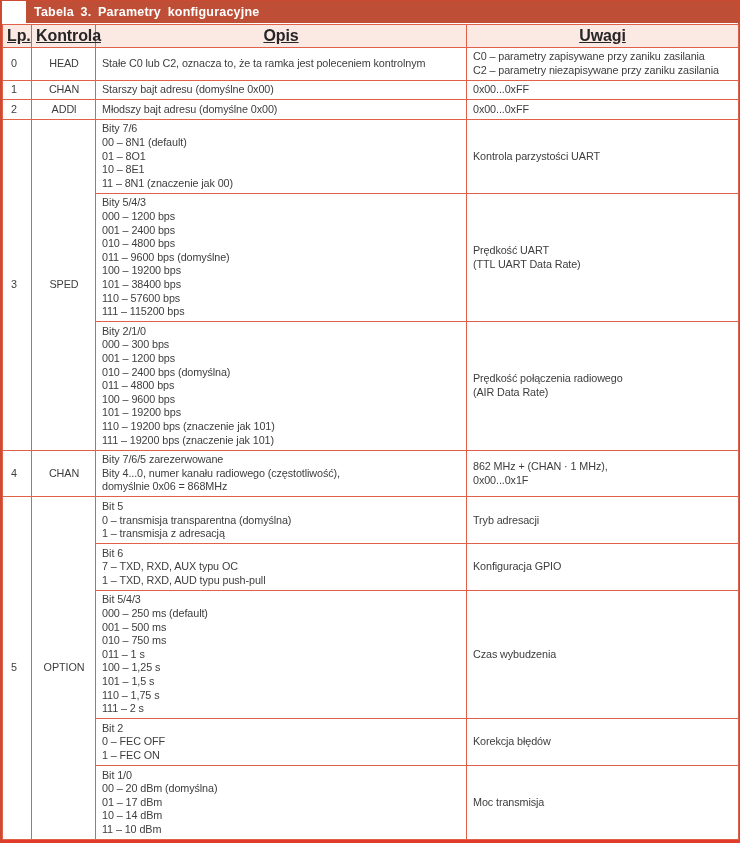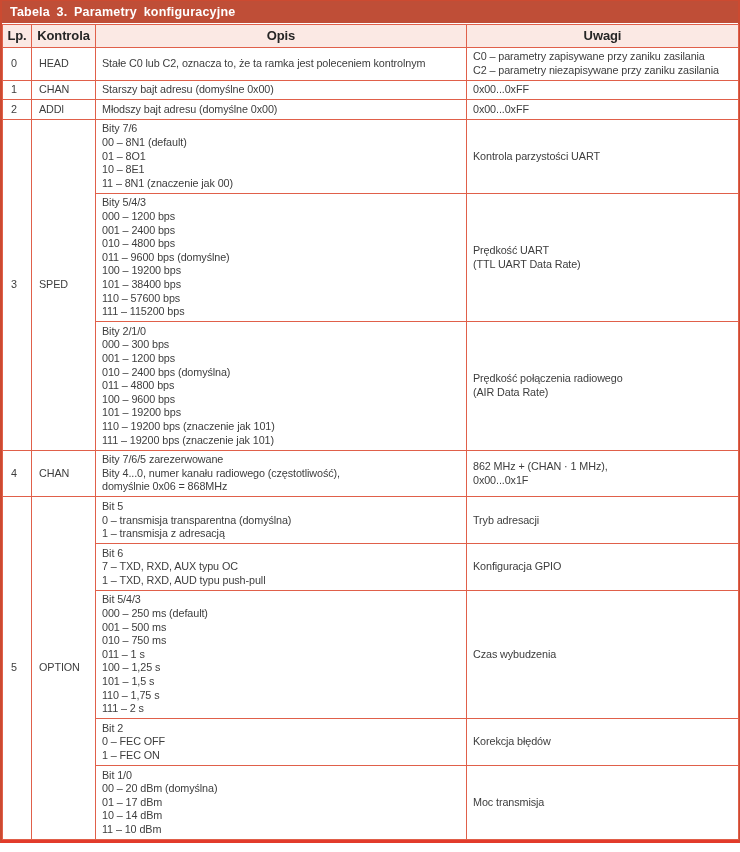--- a/index.html
+++ b/index.html
@@ -19,20 +19,21 @@
   .title-bar {
     background: var(--title-bg, #bf4e37);
     color: var(--title-text, #ffffff);
     font-weight: bold;
     font-size: 12.5px;
     line-height: 14px;
     letter-spacing: 0.2px;
     word-spacing: 3px;
     padding: 4px 8px 4px 8px;
     border-bottom: 1px solid #ffffff;
+    margin-left: 24px;
   }
   table {
     width: 100%;
     border-collapse: collapse;
     table-layout: fixed;
     font-size: 10.8px;
     line-height: 13.6px;
     color: var(--text, #3d3d3d);
     letter-spacing: -0.1px;
   }
@@ -42,30 +43,31 @@
   col.c-uwagi   { width: 272px; }
   th, td {
     border: 1px solid var(--border, #e0604a);
     vertical-align: middle;
     padding: 2.5px 6px;
   }
   thead th {
     background: var(--header-bg, #fbe9e4);
     color: #262626;
     font-weight: bold;
-    font-size: 13px;
+    font-size: 16px;
     text-align: center;
     padding: 4px 4px;
+    text-decoration: underline;
   }
   td.lp-cell {
     text-align: left;
     padding-left: 8px;
   }
   td.element-cell {
-    text-align: left;
+    text-align: center;
     padding-left: 7px;
   }
   td.opis-cell, td.uwagi-cell {
     text-align: left;
   }
   .line { white-space: normal; }
 </style>
 </head>
 <body>
 

